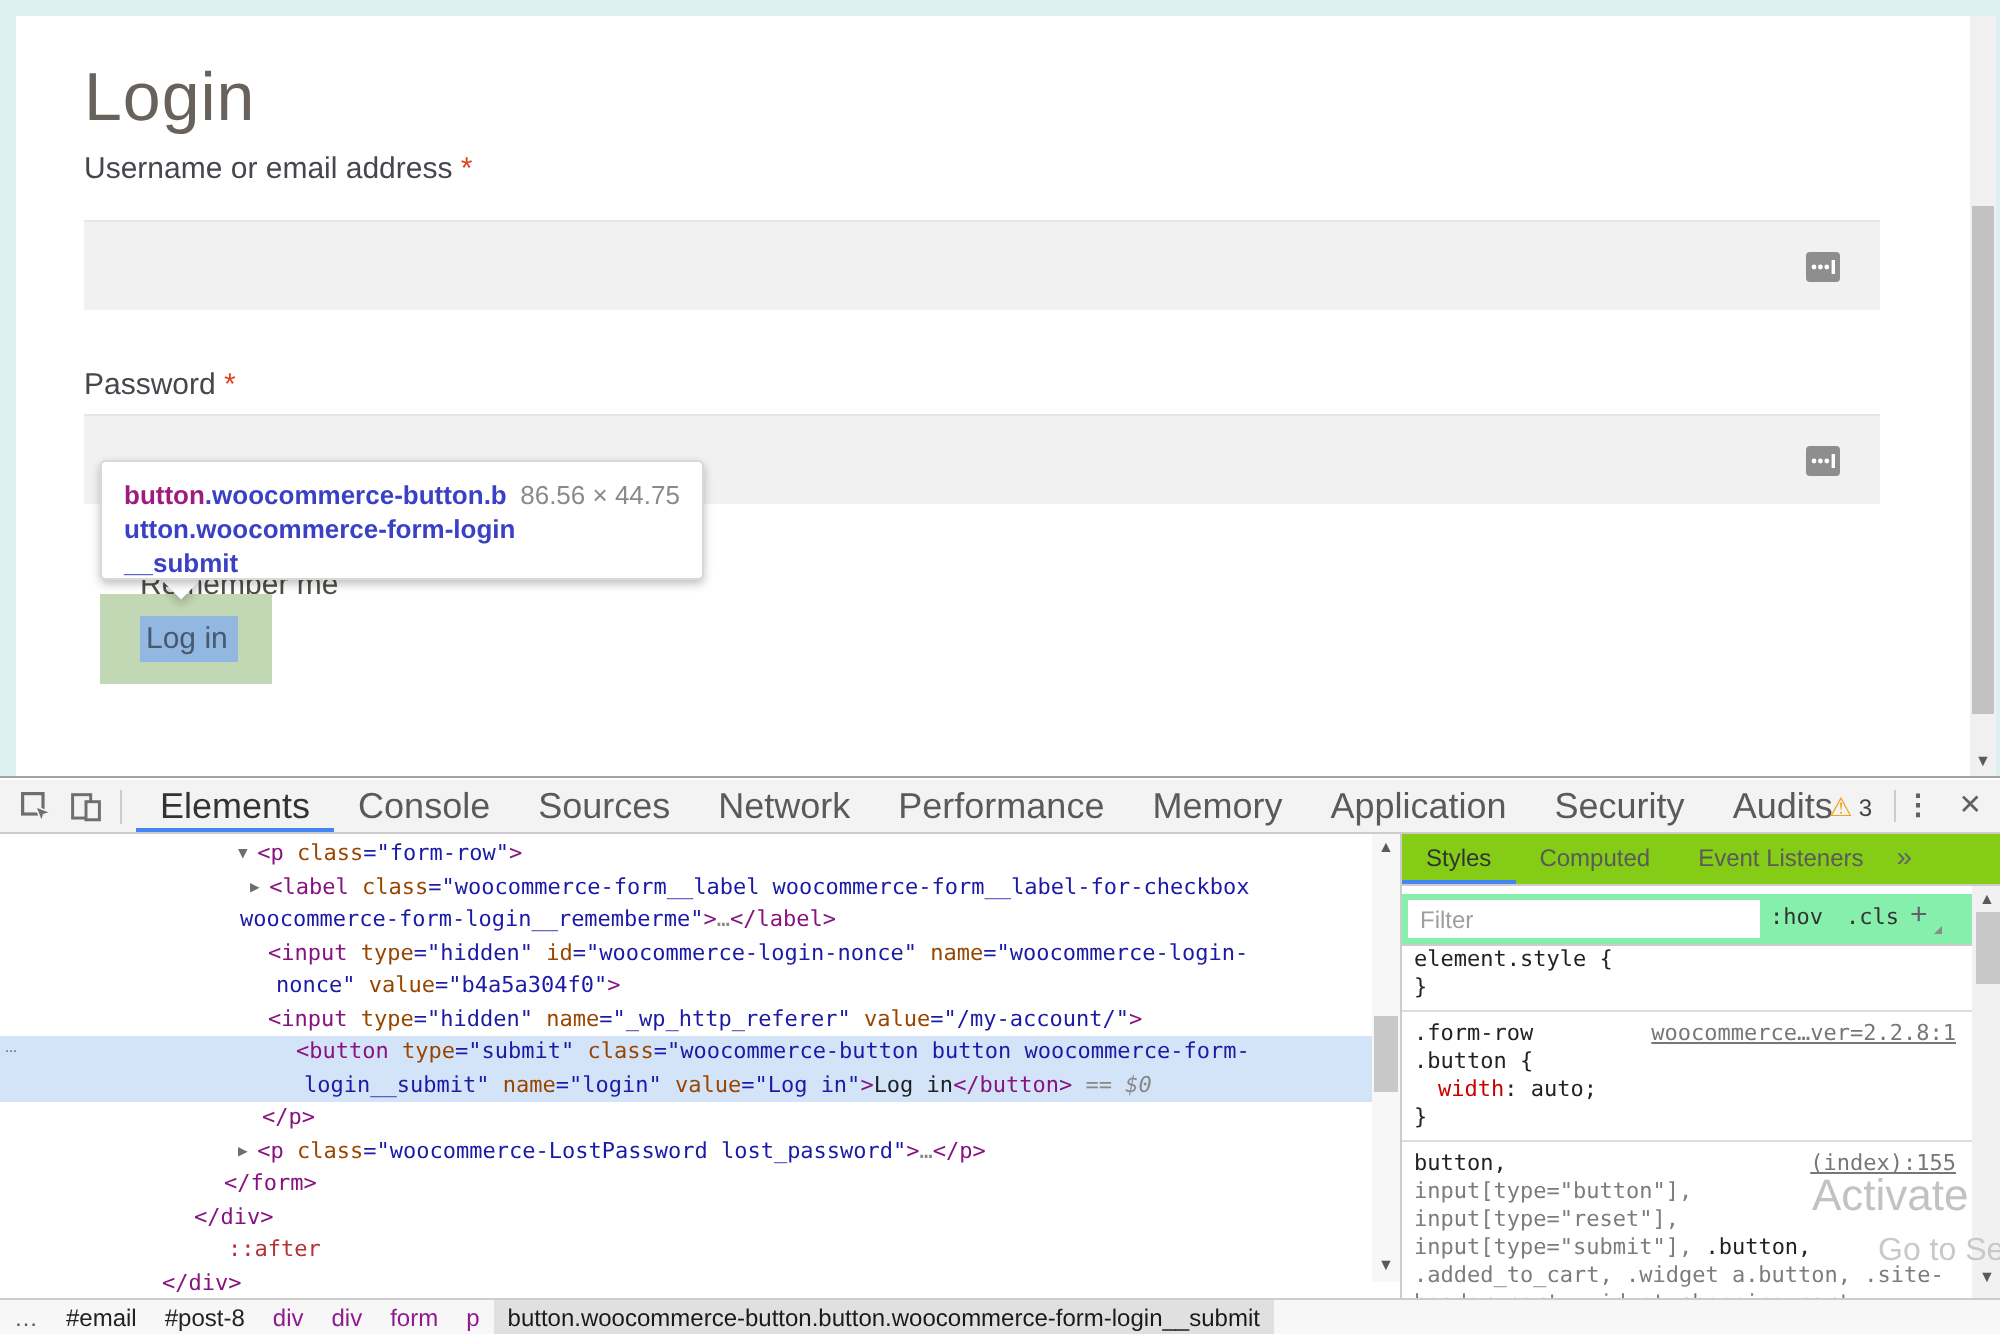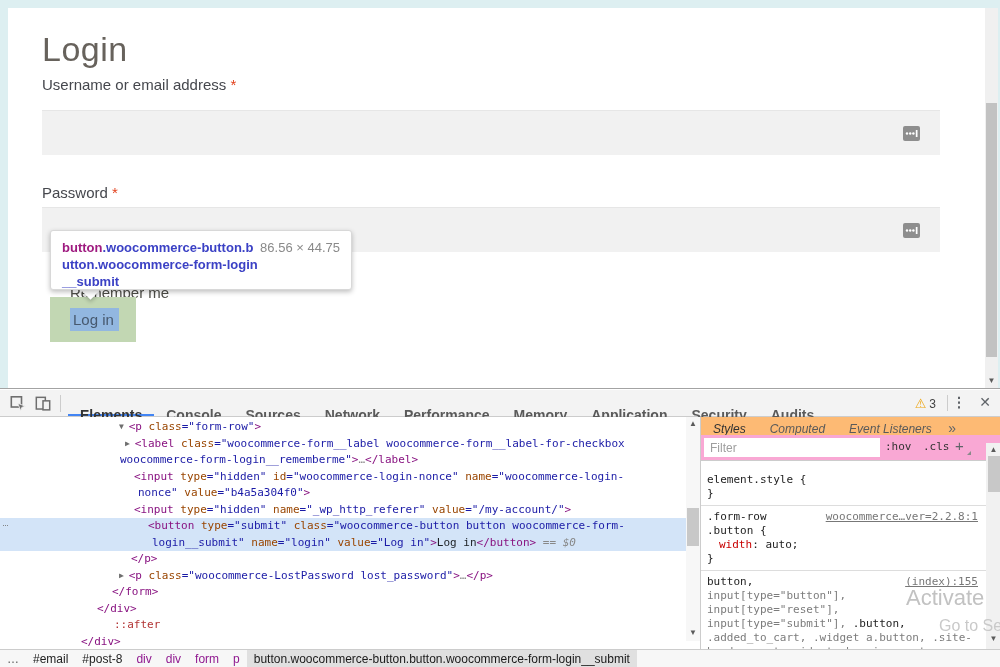--- a/index.html
+++ b/index.html
@@ -34,21 +34,21 @@
   .page-down { left:0; bottom:3px; }
 
   
   .devtools { position:absolute; left:0; top:388px; width:1000px; height:279px; background:#fff; border-top:1px solid #a3a3a3; }
   .dt-toolbar { position:absolute; left:0; top:1px; width:1000px; height:27px; background:#f3f3f3; border-bottom:1px solid #ccc; }
   .tb-icon { position:absolute; top:5px; width:18px; height:17px; cursor:pointer; }
   .icon-inspect { left:9px; }
   .icon-device { left:34px; }
   .tb-sep { position:absolute; left:60px; top:5px; width:1px; height:17px; background:#ccc; }
   .dt-tabs { position:absolute; left:68px; top:0; height:26px; display:flex; }
-  .dt-tab { padding:12px 12px; font-size:14px; color:#5a5a5a; line-height:26px; cursor:pointer;font-weight:bold; }
+  .dt-tab { padding:0 12px; font-size:18px; color:#5a5a5a; line-height:26px; cursor:pointer; }
   .dt-tab.sel { color:#333; border-bottom:2px solid #4285f4; }
   .warn-badge { position:absolute; right:64px; top:6px; font-size:12px; color:#424242; cursor:pointer; }
   .warn-glyph { color:#eda512; font-size:13px; margin-right:3px; }
   .tb-sep2 { position:absolute; right:52px; top:5px; width:1px; height:16px; background:#ccc; }
   .kebab { position:absolute; right:34px; top:4px; font-size:14px; color:#5f6368; font-weight:bold; cursor:pointer; }
   .close-x { position:absolute; right:9px; top:4px; font-size:14px; color:#5f6368; cursor:pointer; }
 
   
   .dt-elements { position:absolute; left:0; top:28px; width:700px; height:232px; overflow:hidden; font-family:"DejaVu Sans Mono", monospace; font-size:11px; padding-top:2px; background:#fff; }
   .cl { line-height:16.5px; white-space:pre; }
@@ -62,25 +62,25 @@
   .sg-pseudo { color:#b23434; }
   .sg-arrow { color:#6e6e6e; font-size:8px; vertical-align:1px; }
   .gutter-dots { position:absolute; left:2px; top:131px; font-size:9px; color:#777; z-index:3; letter-spacing:-1px; }
   .el-scrollbar { position:absolute; left:686px; top:28px; width:14px; height:224px; background:#f7f7f7; }
   .el-thumb { position:absolute; left:1px; top:91px; width:12px; height:38px; background:#c8c8c8; }
   .el-up { left:0; top:2px; width:14px; }
   .el-down { left:0; bottom:4px; width:14px; }
 
   
   .dt-styles { position:absolute; left:700px; top:28px; width:300px; height:232px; border-left:1px solid #ccc; background:#fff; }
-  .st-tabs { position:absolute; left:0; top:0; width:300px; height:26px; background:#fdba74; border-bottom:1px solid #ccc; display:flex;font-style:italic; }
+  .st-tabs { position:absolute; left:0; top:0; width:300px; height:26px; background:#84cc16; border-bottom:1px solid #ccc; display:flex; }
   .st-tab { padding:0 12px; font-size:12px; color:#5a5a5a; line-height:25px; cursor:pointer; }
   .st-tab.sel { color:#333; border-bottom:2px solid #4285f4; }
   .st-more { position:absolute; right:44px; top:3px; font-size:14px; color:#5f6368; cursor:pointer; }
-  .st-filter-row { position:absolute; left:0; top:18px; width:300px; height:26px; background:#f9a8d4; border-bottom:1px solid #ccc; }
+  .st-filter-row { position:absolute; left:0; top:30px; width:300px; height:26px; background:#86efac; border-bottom:1px solid #ccc; }
   .st-filter { position:absolute; left:3px; top:3px; width:176px; height:19px; border:none; background:#fff; font-size:12px; padding:0 6px; color:#333; outline:none; }
   .st-filter::placeholder { color:#9e9e9e; }
   .st-hov { position:absolute; left:184px; top:5px; font-family:"DejaVu Sans Mono", monospace; font-size:11px; color:#333; cursor:pointer; }
   .st-cls { position:absolute; left:222px; top:5px; font-family:"DejaVu Sans Mono", monospace; font-size:11px; color:#333; cursor:pointer; }
   .st-plus { position:absolute; left:254px; top:2px; font-size:15px; color:#5f6368; cursor:pointer; }
   .plus-corner { position:absolute; left:266px; top:16px; width:0; height:0; border-left:4px solid transparent; border-bottom:4px solid #8a8a8a; }
   .st-sections { position:absolute; left:0; top:52px; width:285px; font-family:"DejaVu Sans Mono", monospace; font-size:11px; }
   .st-section { padding:4px 0 4px 6px; border-bottom:1px solid #ddd; }
   .st-line { line-height:14px; white-space:pre; }
   .st-link { float:right; margin-right:8px; color:#777; text-decoration:underline; cursor:pointer; }

